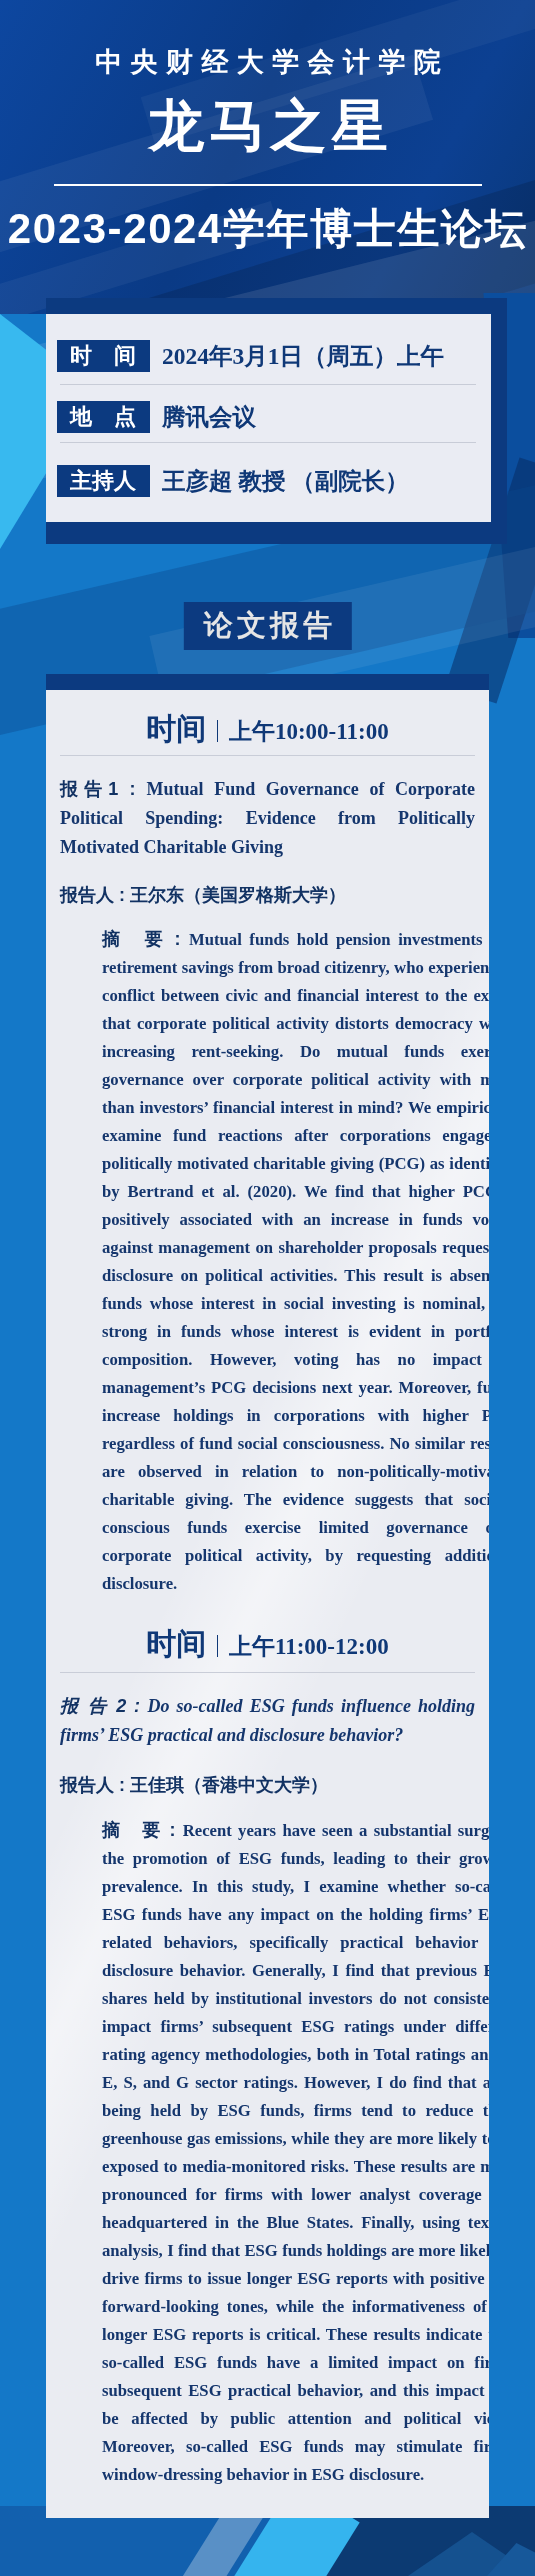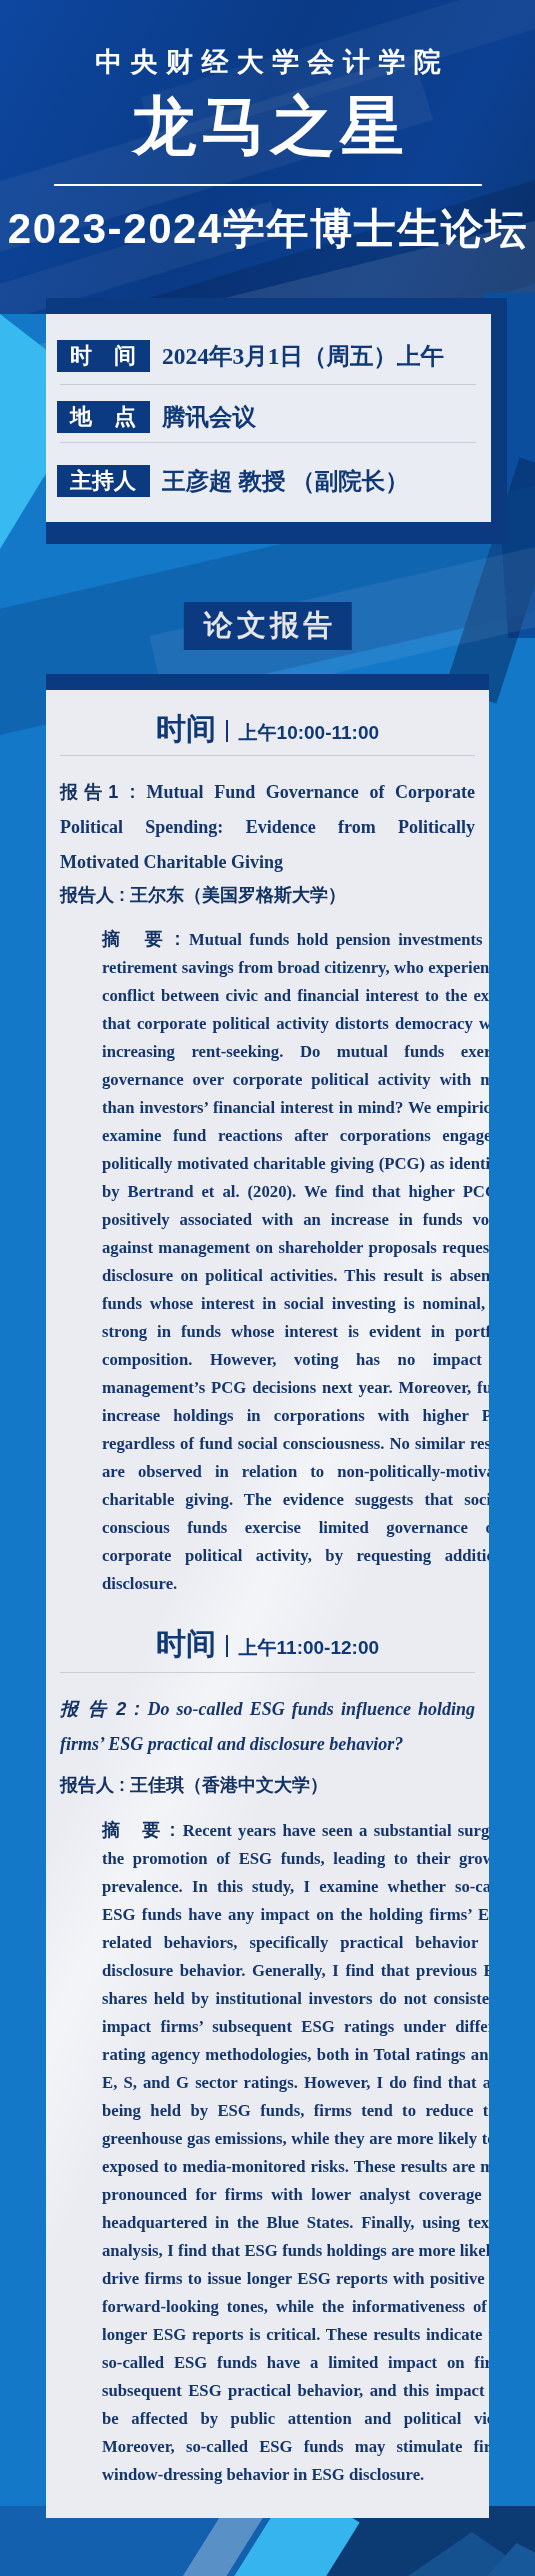--- a/index.html
+++ b/index.html
@@ -31,21 +31,21 @@
   .bot-chev1{left:408px;top:2532px;width:128px;height:44px;background:#15518f;
     clip-path:polygon(0 100%,50% 0,100% 100%);}
   .bot-chev2{left:487px;top:2543px;width:49px;height:33px;background:#17589a;
     clip-path:polygon(0 100%,60% 0,100% 30%,100% 100%);}
   .bot-cyan{left:246px;top:2490px;width:78px;height:157px;background:#35b4ee;transform:rotate(32deg);}
   .bot-pale{left:199px;top:2469px;width:37px;height:173px;background:rgba(255,255,255,.30);transform:rotate(32deg);}
 
   
   .htxt{position:absolute;left:0;width:536px;text-align:center;color:#fff;z-index:5;}
   .school{top:44px;font-size:27px;font-weight:700;letter-spacing:8.4px;text-indent:8.4px;}
-  .main-title{top:85px;font-size:64px;line-height:82px;font-weight:900;letter-spacing:5.2px;text-indent:5.2px;}
+  .main-title{top:85px;font-size:56px;line-height:82px;font-weight:900;letter-spacing:5.2px;text-indent:5.2px;font-family:Liberation Serif, serif;}
   .title-divider{position:absolute;left:54px;top:184px;width:428px;height:1.6px;background:#fff;z-index:5;}
   .sub1{top:201px;font-size:42px;font-weight:700;letter-spacing:1.6px;}
   .sub2{top:243px;font-size:31px;font-weight:700;}
 
   
   .info-card{position:absolute;left:46px;top:298px;width:461px;height:246px;background:#0c3a80;z-index:10;}
   .info-panel{position:absolute;left:0;top:15.7px;width:445px;height:208px;background:#eaecf3;}
   .info-label{position:absolute;left:10.5px;width:93px;height:32px;background:#0c3a80;color:#fff;
     font-size:22px;font-weight:700;display:flex;align-items:center;justify-content:center;white-space:pre;}
   .info-value{position:absolute;left:116px;width:319px;height:32px;display:flex;align-items:center;
@@ -63,27 +63,27 @@
   
   .paper-card{position:absolute;left:46px;top:674px;width:443px;height:1844px;z-index:10;}
   .card-topbar{position:absolute;left:0;top:0;width:443px;height:15.7px;background:#0c3a80;}
   .card-panel{position:absolute;left:0;top:15.7px;width:443px;height:1828px;background:#eaecf2;overflow:hidden;
     background-image:linear-gradient(115deg,rgba(255,255,255,0) 42%,rgba(255,255,255,.45) 49%,rgba(255,255,255,0) 57%);}
 
   .time-row{position:absolute;left:0;width:100%;text-align:center;color:#0f3877;font-weight:700;}
   .t1{top:19px;} .t2{top:934px;}
   .time-cn{font-size:30px;font-family:"Liberation Sans",sans-serif;}
   .vbar{display:inline-block;width:1.6px;height:22px;background:#0f3877;margin:0 10.5px;vertical-align:-3.7px;}
-  .time-val{font-size:19px;font-family:Liberation Sans, sans-serif;}
+  .time-val{font-size:23px;font-family:Liberation Serif, serif;}
 
   .hdiv{position:absolute;left:14px;width:415px;height:1px;background:#c9cdd8;}
   .d1{top:65px;} .d2{top:982px;}
 
   .para{position:absolute;left:14px;width:415px;text-align:justify;color:#15366d;}
-  .title-para{line-height:32px;} .t-p1{top:78px;} .t-p2{top:995px;font-style:italic;}
+  .title-para{line-height:26px;} .t-p1{top:78px;} .t-p2{top:995px;font-style:italic;}
   .presenter{line-height:26px;text-align:left;white-space:pre;} .pr1{top:184px;} .pr2{top:1074px;}
   .abstract{line-height:25px;margin-left:42px;} .ab1{top:229px;} .ab2{top:1120px;}
 
   .cn{font-family:"Liberation Sans",sans-serif;font-weight:700;font-size:18px;color:#123263;white-space:pre-wrap;}
   .en{font-family:"Liberation Serif",serif;font-weight:700;font-size:18px;}
   .abstract .en{font-size:16.7px;}
 </style>
 </head>
 <body>
 

